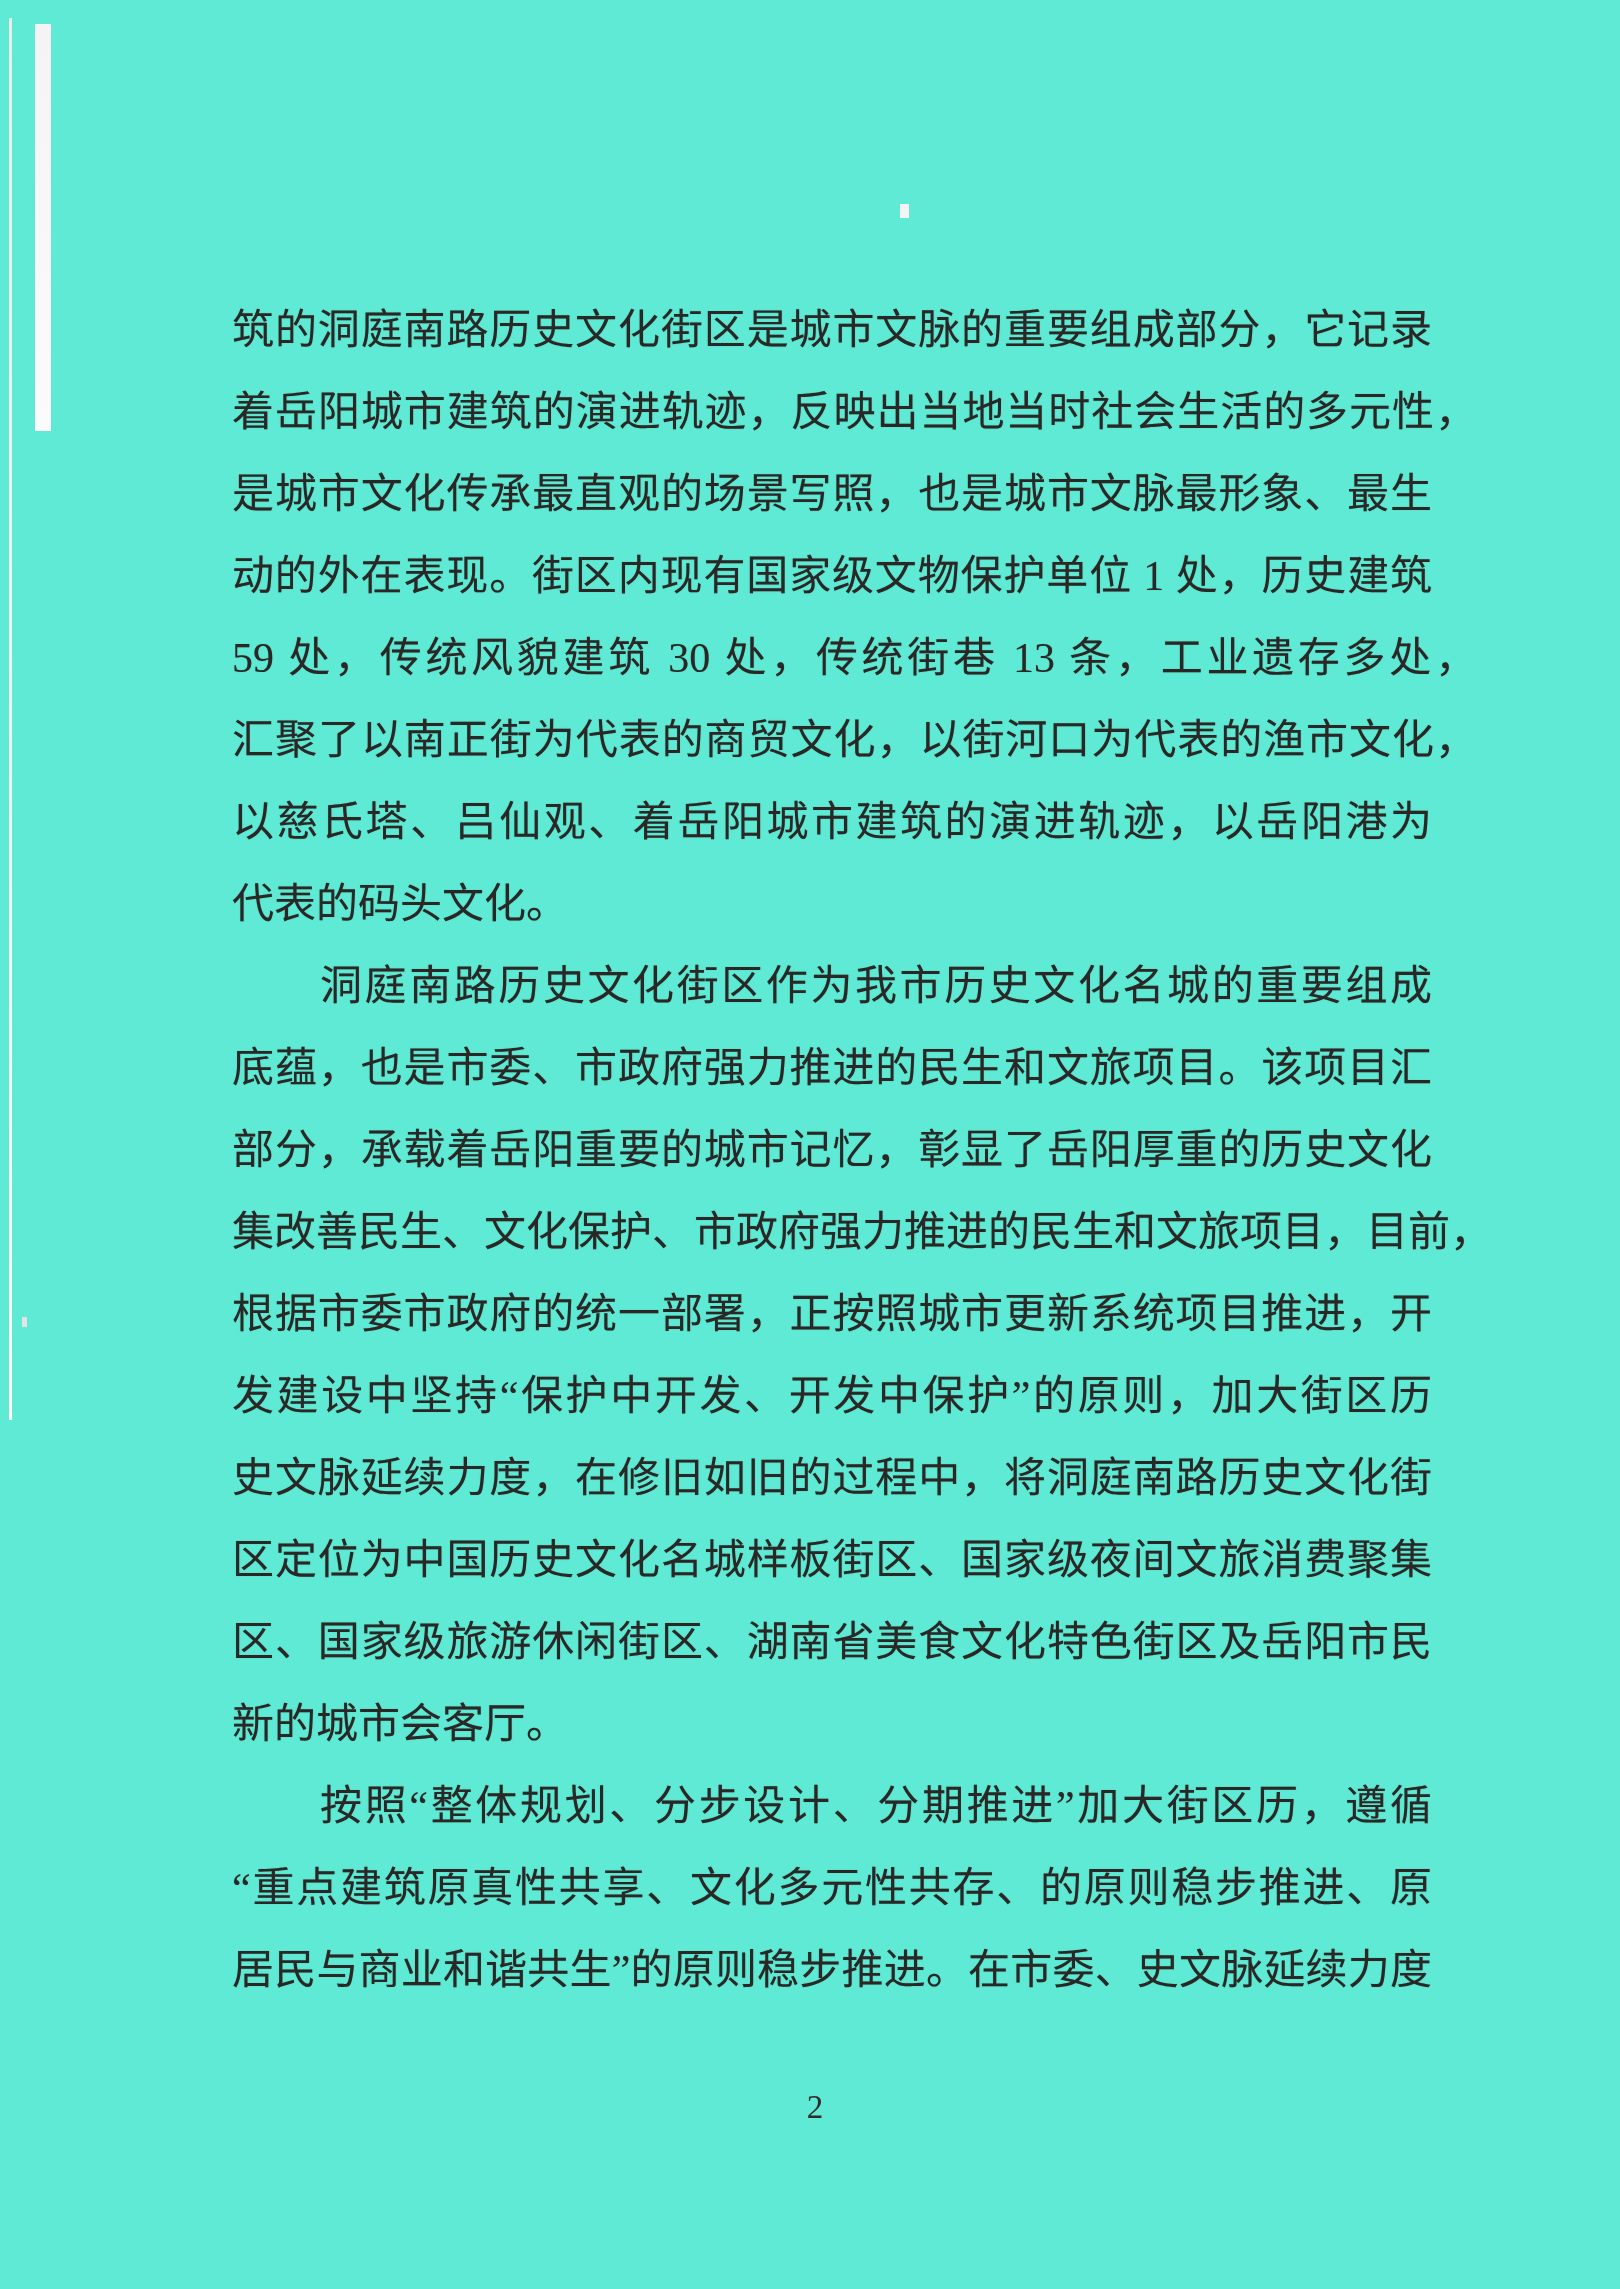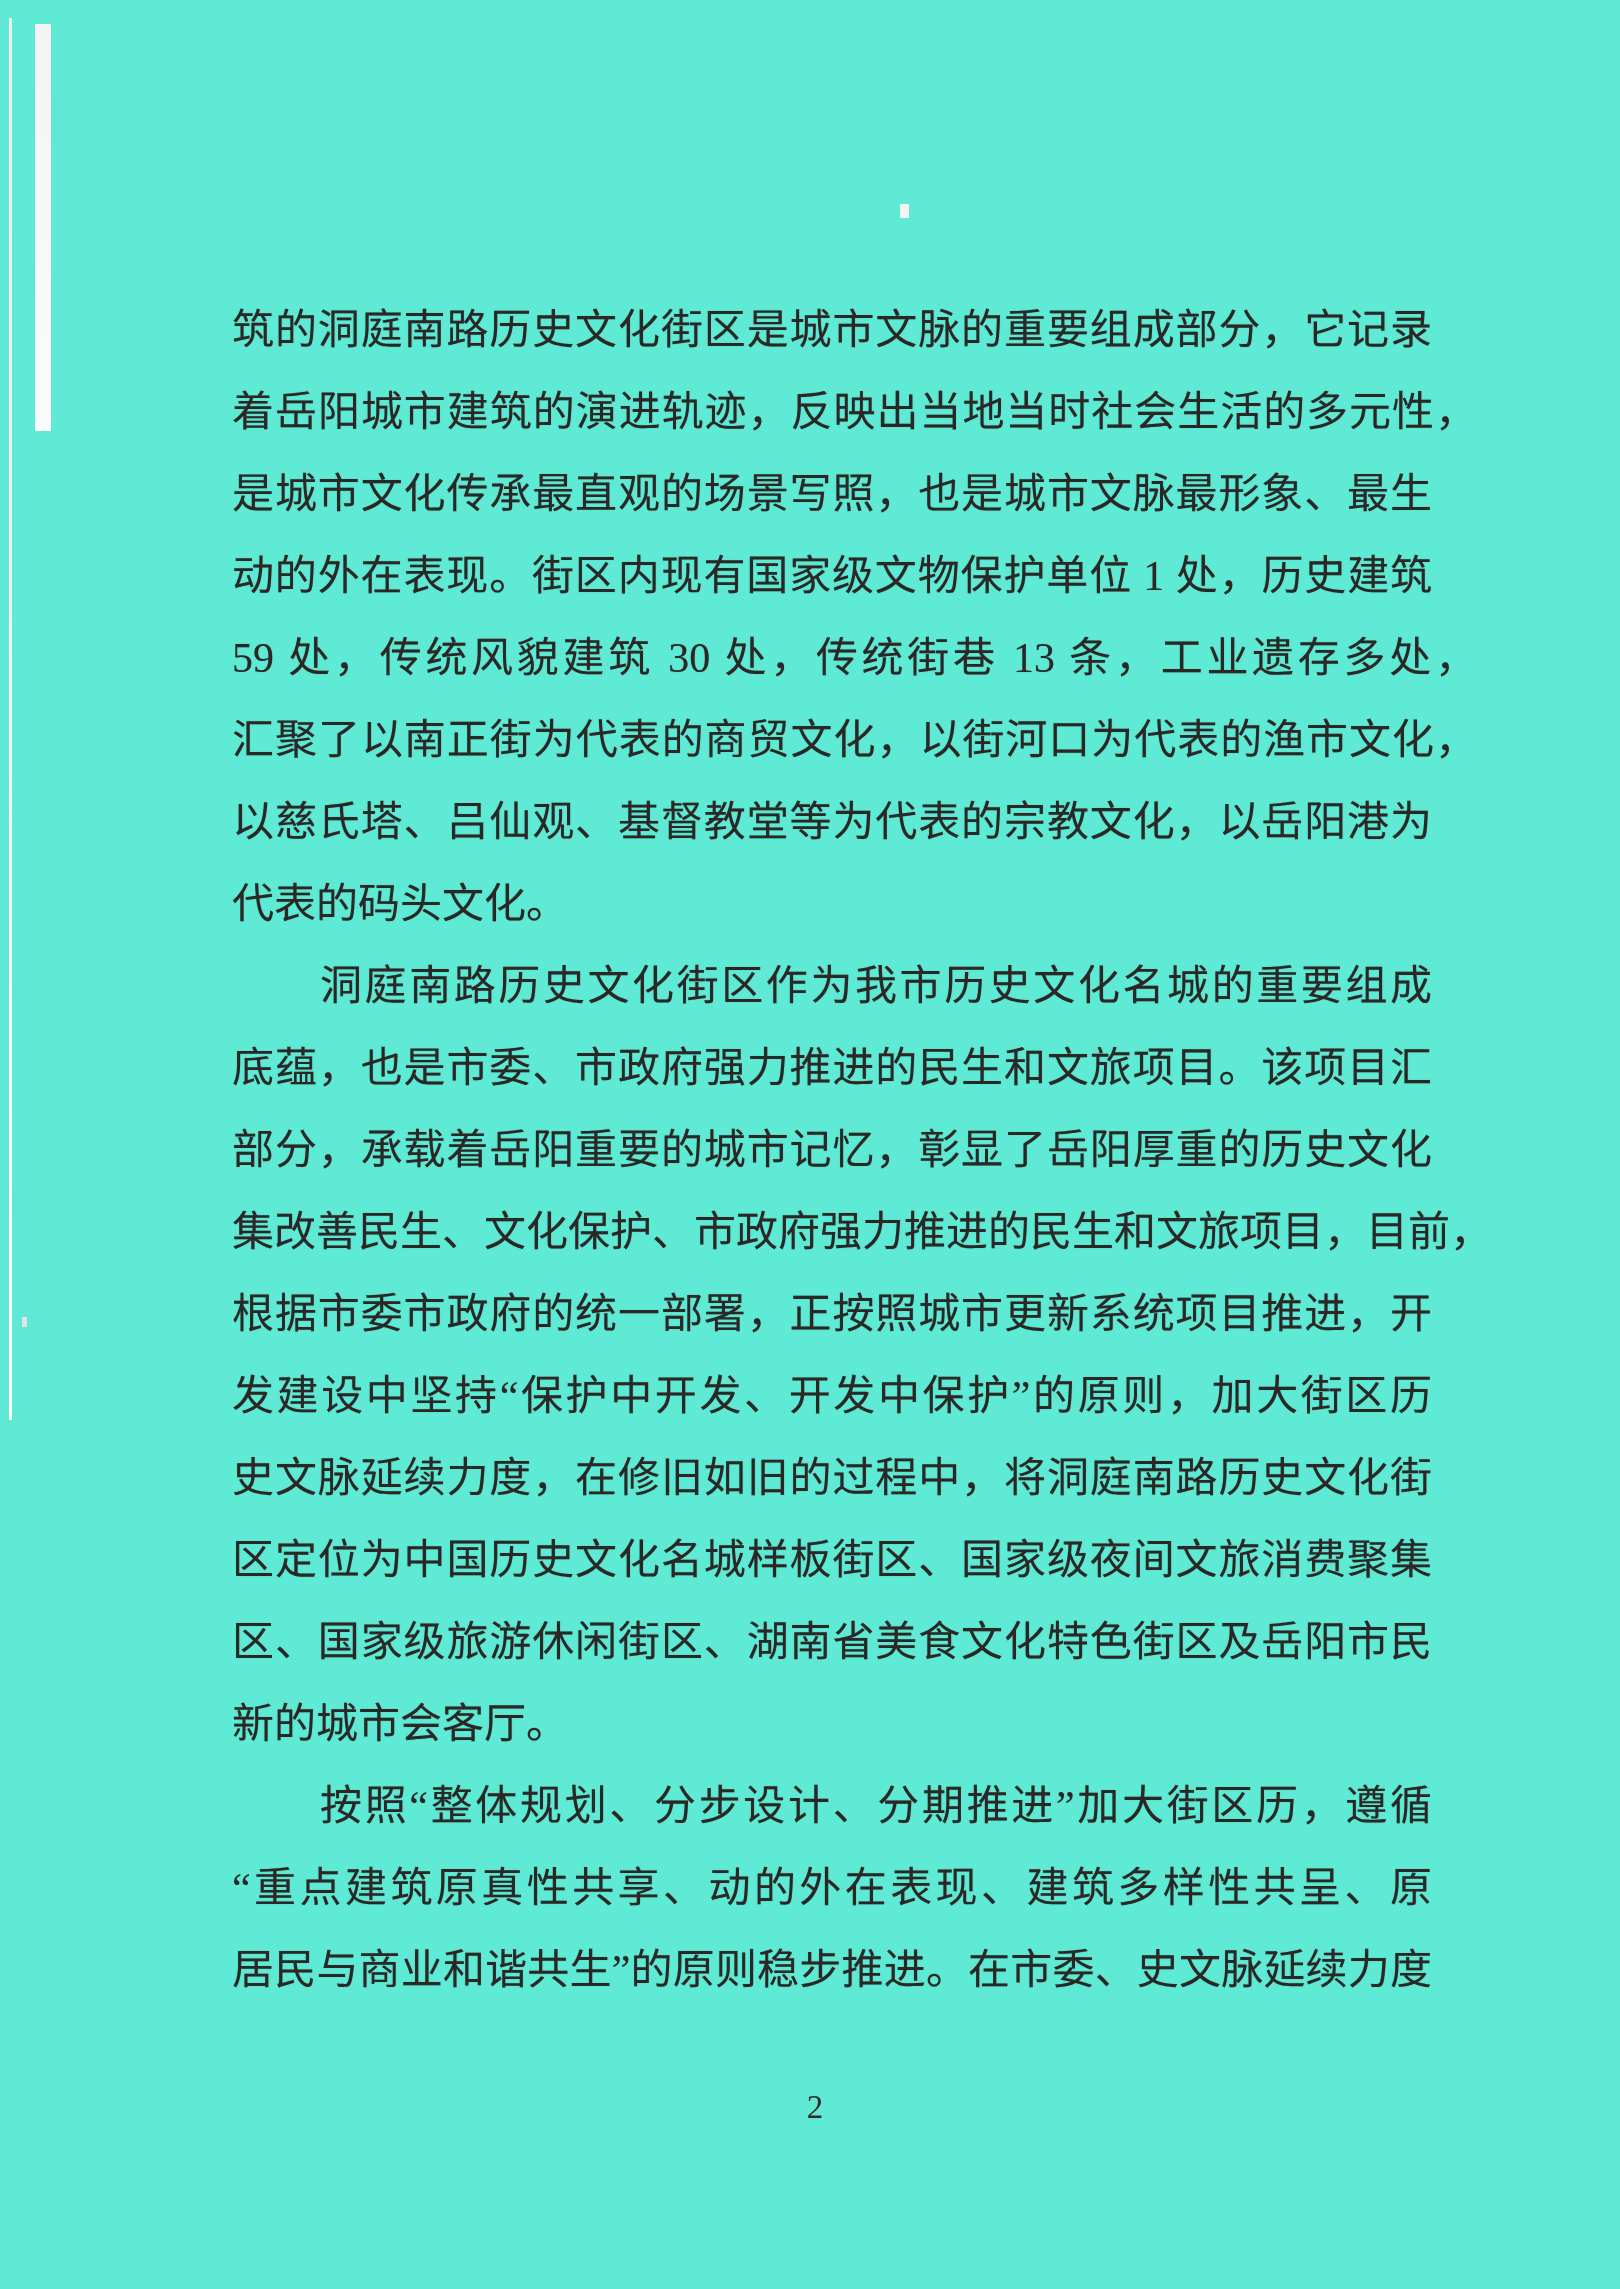--- a/index.html
+++ b/index.html
@@ -90,32 +90,32 @@
   <div class="artifact speck"></div>
   <div class="artifact speck-top"></div>
 
   <div class="text-block" id="lines-container">
       <div class="line">筑的洞庭南路历史文化街区是城市文脉的重要组成部分，它记录</div>
       <div class="line hang">着岳阳城市建筑的演进轨迹，反映出当地当时社会生活的多元性，</div>
       <div class="line">是城市文化传承最直观的场景写照，也是城市文脉最形象、最生</div>
       <div class="line">动的外在表现。街区内现有国家级文物保护单位 1 处，历史建筑</div>
       <div class="line hang">59 处，传统风貌建筑 30 处，传统街巷 13 条，工业遗存多处，</div>
       <div class="line hang">汇聚了以南正街为代表的商贸文化，以街河口为代表的渔市文化，</div>
-      <div class="line">以慈氏塔、吕仙观、基督教堂等为代表的宗教文化，以岳阳港为</div>
+      <div class="line">以慈氏塔、吕仙观、着岳阳城市建筑的演进轨迹，以岳阳港为</div>
       <div class="line para-end">代表的码头文化。</div>
       <div class="line indent">洞庭南路历史文化街区作为我市历史文化名城的重要组成</div>
       <div class="line">底蕴，也是市委、市政府强力推进的民生和文旅项目。该项目汇</div>
       <div class="line">部分，承载着岳阳重要的城市记忆，彰显了岳阳厚重的历史文化</div>
       <div class="line hang">集改善民生、文化保护、市政府强力推进的民生和文旅项目，目前，</div>
       <div class="line">根据市委市政府的统一部署，正按照城市更新系统项目推进，开</div>
       <div class="line">发建设中坚持“保护中开发、开发中保护”的原则，加大街区历</div>
       <div class="line">史文脉延续力度，在修旧如旧的过程中，将洞庭南路历史文化街</div>
       <div class="line">区定位为中国历史文化名城样板街区、国家级夜间文旅消费聚集</div>
       <div class="line">区、国家级旅游休闲街区、湖南省美食文化特色街区及岳阳市民</div>
       <div class="line para-end">新的城市会客厅。</div>
       <div class="line indent">按照“整体规划、分步设计、分期推进”加大街区历，遵循</div>
-      <div class="line">“重点建筑原真性共享、动的外在表现、建筑多样性共呈、原</div>
+      <div class="line">“重点建筑原真性共享、文化多元性共存、的原则稳步推进、原</div>
       <div class="line">居民与商业和谐共生”的原则稳步推进。在市委、史文脉延续力度</div>
     </div>
 
   <div class="page-number">2</div>
 </div>
 
 
 </body></html>

